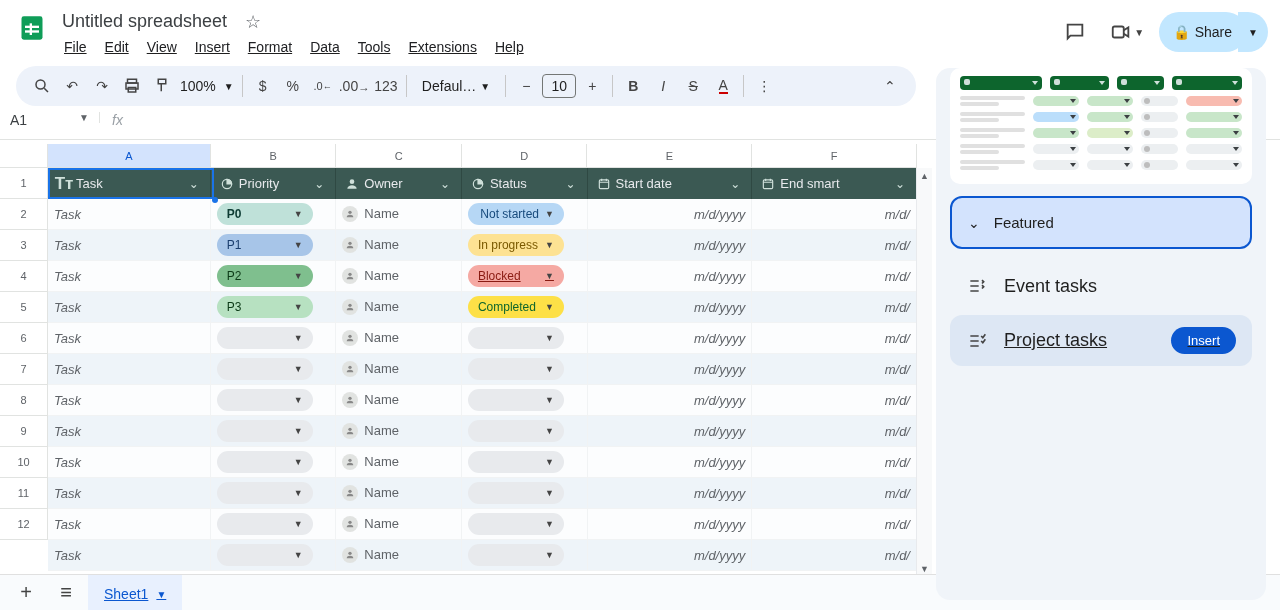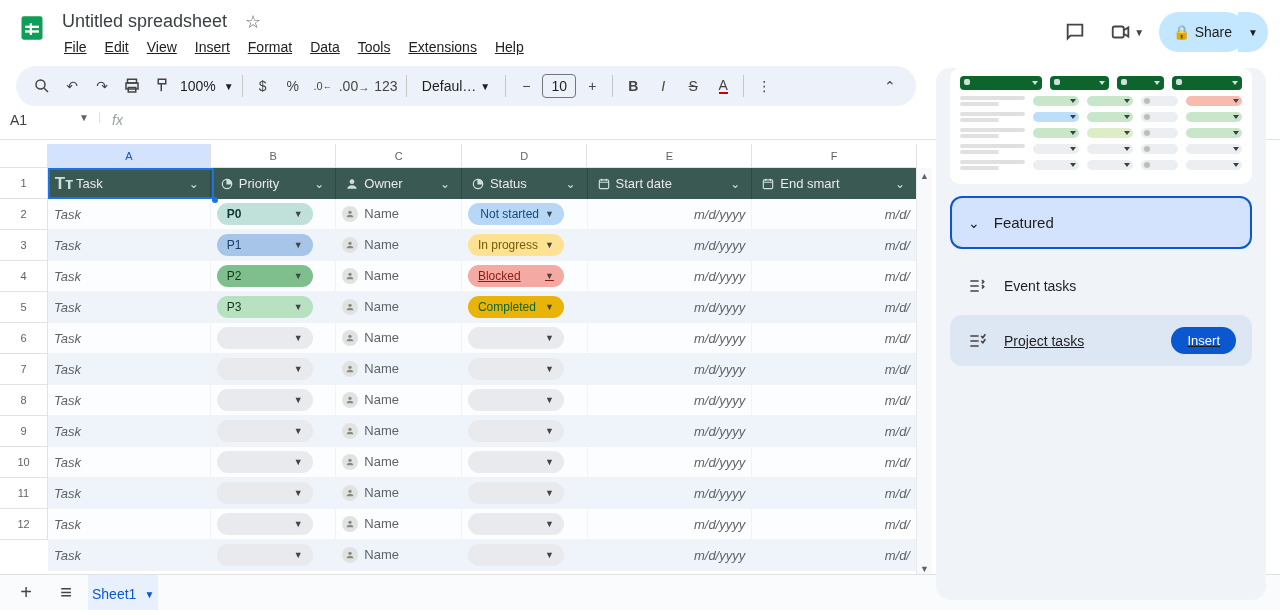--- a/index.html
+++ b/index.html
@@ -68,21 +68,21 @@
   .vscroll{position:absolute;right:0;top:168px;bottom:33px;width:16px;background:#f8f9fa;border-left:1px solid #e8eaed;}
   .vscroll .up,.vscroll .dn{height:16px;display:flex;align-items:center;justify-content:center;font-size:9px;color:#5f6368;}
   .vscroll .dn{position:absolute;bottom:0;width:100%;}
   .hscroll{position:absolute;left:48px;right:16px;bottom:19px;height:14px;background:#f8f9fa;border-top:1px solid #e8eaed;}
   .hscroll .thumb{position:absolute;left:0;top:1px;height:12px;width:810px;background:#dadce0;border-radius:6px;}
   .hscroll .lf,.hscroll .rt{position:absolute;top:0;width:14px;height:14px;display:flex;align-items:center;justify-content:center;font-size:9px;color:#5f6368;}
   .hscroll .rt{right:0;}
   
   .tabbar{position:absolute;left:0;right:0;bottom:0;height:36px;border-top:1px solid #e0e0e0;background:#f9fbfd;display:flex;align-items:center;padding-left:8px;gap:4px;}
   .tabbar .tb-btn{width:36px;height:36px;display:flex;align-items:center;justify-content:center;color:#444;font-size:20px;}
-  .sheet-tab{background:#fff;color:#0b57d0;font-weight:500;padding:8px 4px;border-radius:0;display:flex;align-items:center;gap:8px;border-top:3px solid transparent;position:relative;}
+  .sheet-tab{background:#fff;color:#0b57d0;font-weight:500;padding:8px 16px;border-radius:0;display:flex;align-items:center;gap:8px;border-top:3px solid transparent;position:relative;text-decoration:underline;}
   .sheet-tab.active{background:#e8f0fe;}
   .sheet-tab .dd{font-size:10px;color:#0b57d0;}
   
   .side{position:absolute;right:14px;top:68px;width:330px;bottom:10px;background:#f0f4f9;border-radius:14px;display:flex;flex-direction:column;overflow:hidden;}
   .side-h{display:flex;align-items:center;gap:14px;padding:14px 16px;}
   .side-h .sicon{width:22px;height:22px;color:#444;}
   .side-h .stitle{font-size:20px;flex:1;}
   .side-h .scl{color:#444;font-size:16px;}
   .side-body{flex:1;overflow:hidden;padding:0 14px;}
   .side-desc{font-size:12px;color:#5f6368;line-height:1.4;margin-bottom:8px;}
@@ -95,21 +95,21 @@
   .prow.r .pc1{background:transparent;display:flex;flex-direction:column;gap:2px;}
   .prow.r .pc1 .ln{height:4px;border-radius:2px;background:#e0e0e0;}
   .prow.r .pc1 .ln.s{width:60%;}
   .pill{height:10px;border-radius:6px;position:relative;}
   .pill::after{content:"";position:absolute;right:3px;top:3px;border-left:3px solid transparent;border-right:3px solid transparent;border-top:4px solid #3c4043;}
   .featured{border:2px solid #0b57d0;border-radius:12px;background:#d3e3fd;padding:16px 16px;display:flex;align-items:center;gap:14px;font-size:15px;margin-bottom:14px;}
   .featured .chv{font-size:14px;}
   .tmpl{display:flex;align-items:center;gap:16px;padding:12px 16px;border-radius:12px;margin-bottom:6px;}
   .tmpl.active{background:#dde7f4;text-decoration:underline;}
   .tmpl .ticon{width:22px;height:22px;color:#444;display:flex;align-items:center;justify-content:center;}
-  .tmpl .tlabel{flex:1;font-size:14px;}
+  .tmpl .tlabel{flex:1;font-size:18px;}
   .insert-btn{background:#0b57d0;color:#fff;border-radius:18px;padding:6px 16px;font-size:13px;font-weight:500;}
   .dateR{justify-content:flex-end;}
   .underA{border-bottom:2px solid #c00;display:inline-block;line-height:1;}
 </style>
 </head>
 <body>
 
 <div class="doc-header">
   <div class="logo">
     <svg viewBox="0 0 24 24">
@@ -413,21 +413,21 @@
               <span class="pi">
                 <svg width="10" height="10" viewBox="0 0 24 24" fill="#888">
                   <circle cx="12" cy="8" r="4"></circle>
                   <path d="M4 20c0-4 4-6 8-6s8 2 8 6"></path>
                 </svg>
               </span>
               <span>Name</span>
             </div>
           </div>
           <div class="cell cD">
-            <div class="chip" style="background: #eab308; color: rgb(13, 101, 45); align-items: center;">
+            <div class="chip" style="background: #fde047; color: rgb(13, 101, 45); align-items: center;">
               <span>Completed</span>
               <span class="tri">▼</span>
             </div>
           </div>
           <div class="cell cE dateR ph">m/d/yyyy</div>
           <div class="cell cF dateR ph">m/d/</div>
         </div>
         <div class="datarow bandA">
           <div class="cell cA task">Task</div>
           <div class="cell cB">

